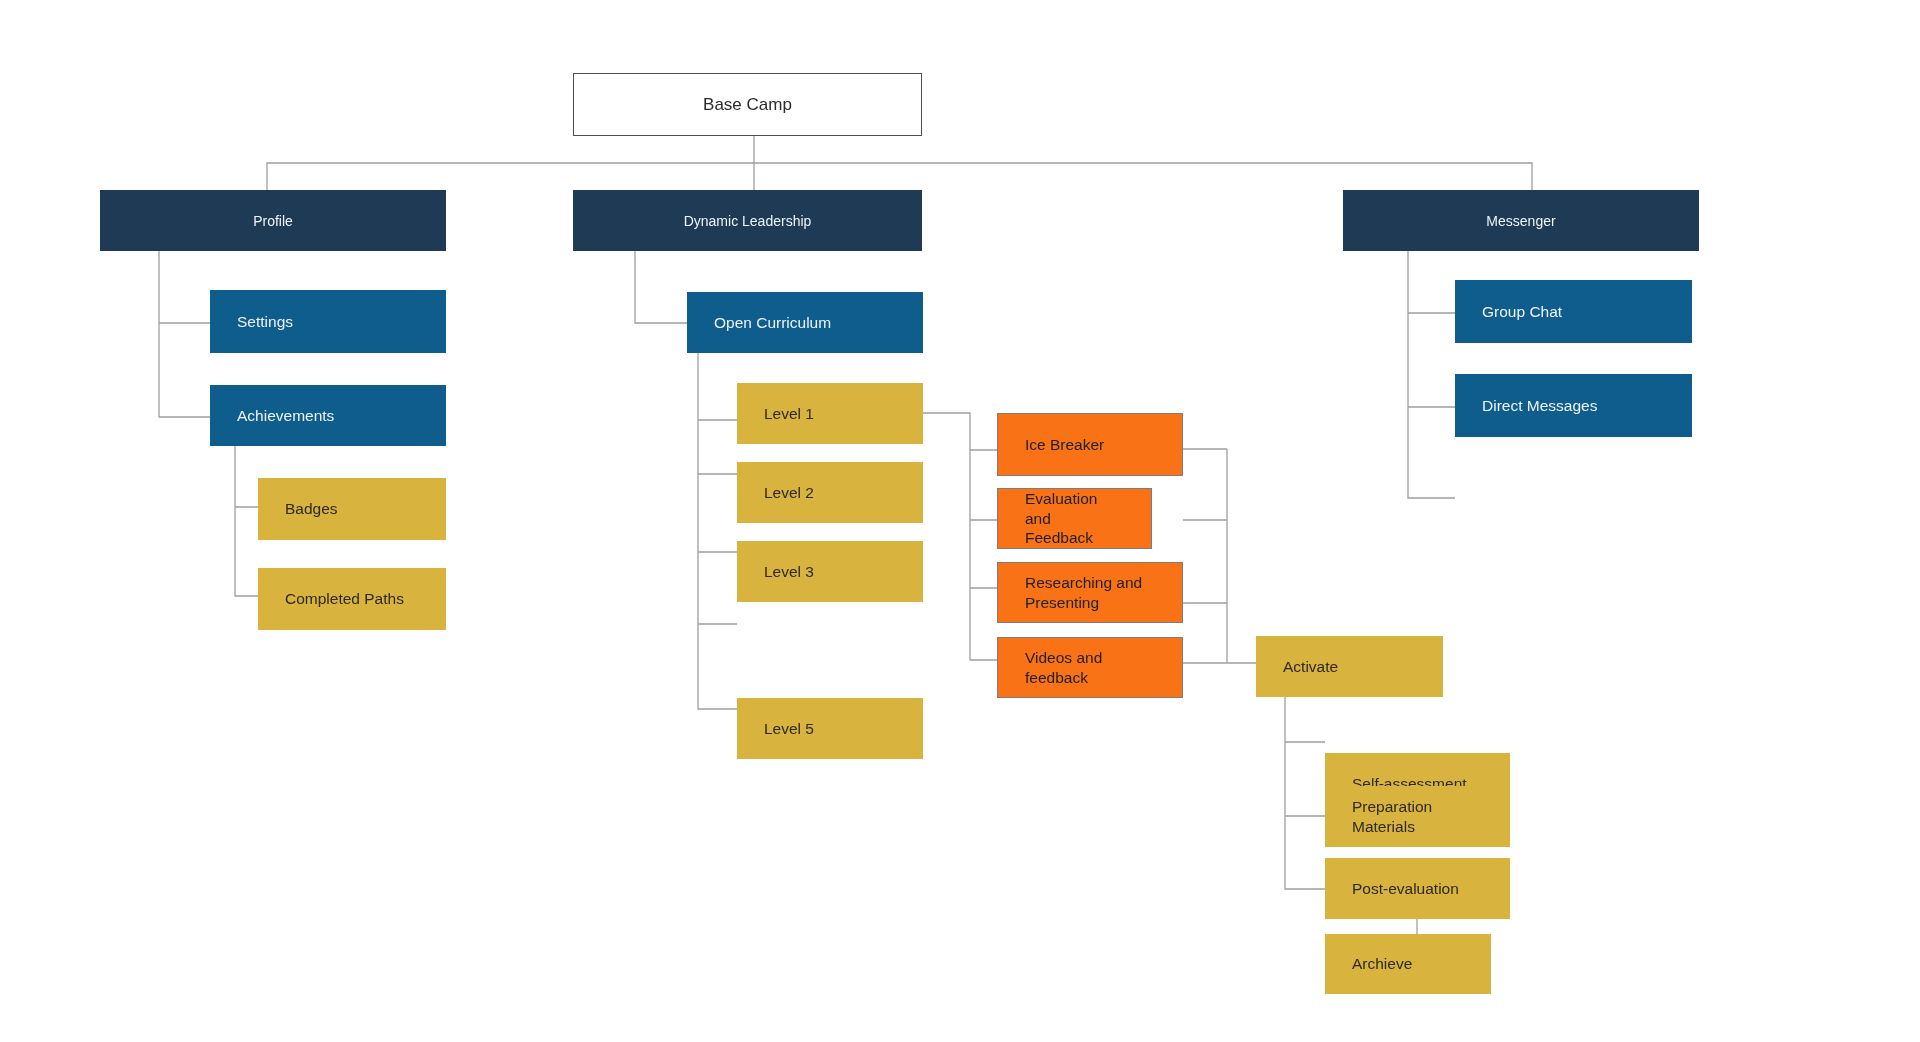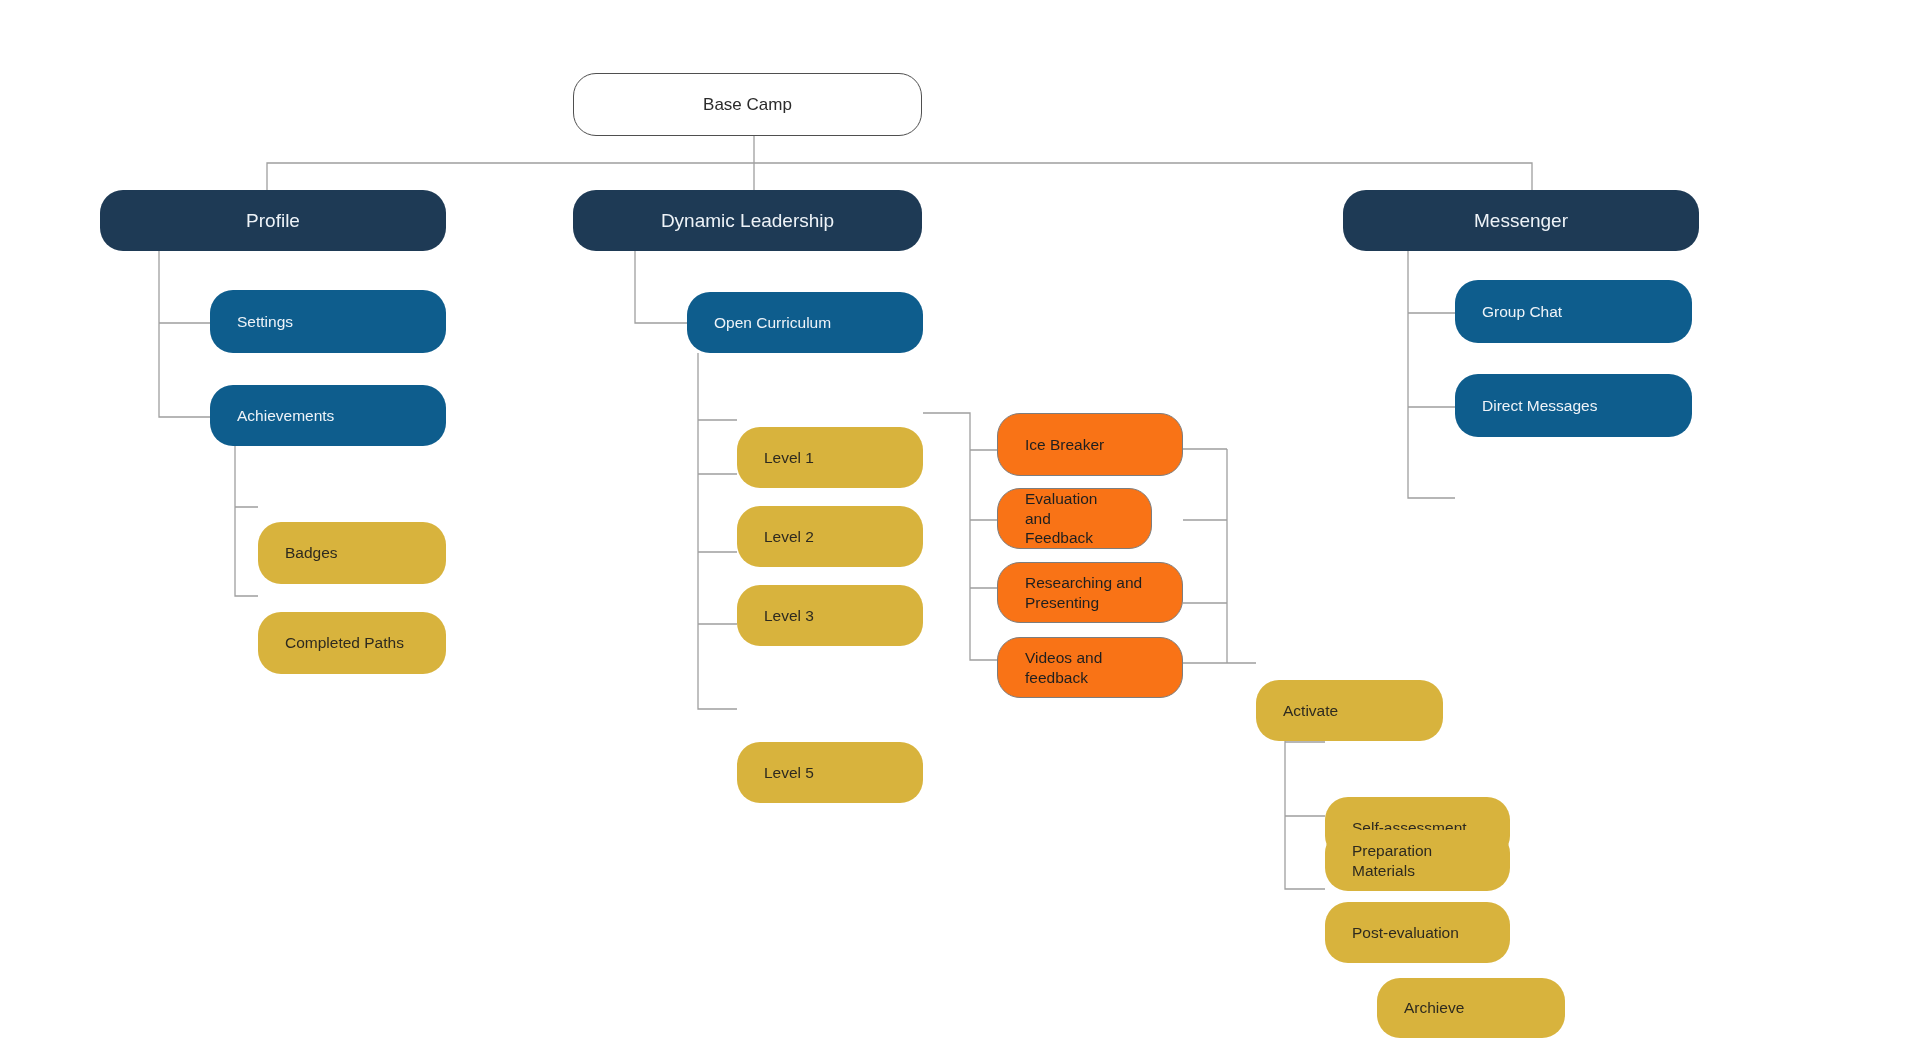--- a/index.html
+++ b/index.html
@@ -20,42 +20,41 @@
     background:#ffffff;
     font-family:"Liberation Sans", sans-serif;
     overflow:hidden;
   }
   .wires{position:absolute;left:0;top:0;width:1920px;height:1042px;}
   .wires path{fill:none;stroke:var(--connector);stroke-width:1.3px;}
   .node{
     position:absolute;
     display:flex;align-items:center;
     box-sizing:border-box;
-    border-radius:23px;
   }
   .node .lbl{display:block;}
   .root{
     background:#ffffff;
     border:1.5px solid var(--root_border);
     justify-content:center;text-align:center;
     font-size:17px;color:var(--text_dark);
   }
   .primary{
     background:var(--primary_navy);
     justify-content:center;text-align:right;
-    font-size:19px;color:var(--text_light);
+    font-size:14px;color:var(--text_light);
   }
   .leaf{
     font-size:15.5px;
     line-height:1.28;
     padding:6px 36px 6px 27px;
     text-align:left;
   }
   .secondary{background:var(--secondary_teal);color:var(--text_light);}
-  .accent{background:var(--accent_gold);color:var(--text_on_accent);margin-top:44px;}
+  .accent{background:var(--accent_gold);color:var(--text_on_accent);}
   .plain{background:#f97316;border:1px solid var(--plain_border);color:#1f1f1f;}
 </style>
 </head>
 <body>
 
 <div class="canvas">
 
   <svg class="wires" viewBox="0 0 1920 1042" aria-hidden="true">
     <path d="M754 136 L754 190 M267 190 L267 163 L1532 163 L1532 190"></path>
     <path d="M159 251 L159 417 L210 417 M159 323 L210 323"></path>
@@ -130,21 +129,21 @@
   </div>
   <div class="node leaf accent" style="left:1325px;top:753px;width:185px;height:62px">
     <span class="lbl">Self-assessment</span>
   </div>
   <div class="node leaf accent" style="left:1325px;top:786px;width:185px;height:61px">
     <span class="lbl">Preparation Materials</span>
   </div>
   <div class="node leaf accent" style="left:1325px;top:858px;width:185px;height:61px">
     <span class="lbl">Post-evaluation</span>
   </div>
-  <div class="node leaf accent" style="left:1377px;top:934px;width:188px;height:60px">
+  <div class="node leaf accent" style="left:1325px;top:934px;width:166px;height:60px">
     <span class="lbl">Archieve</span>
   </div>
 
   <div class="node leaf secondary" style="left:1455px;top:280px;width:237px;height:63px">
     <span class="lbl">Group Chat</span>
   </div>
   <div class="node leaf secondary" style="left:1455px;top:374px;width:237px;height:63px">
     <span class="lbl">Direct Messages</span>
   </div>
 

